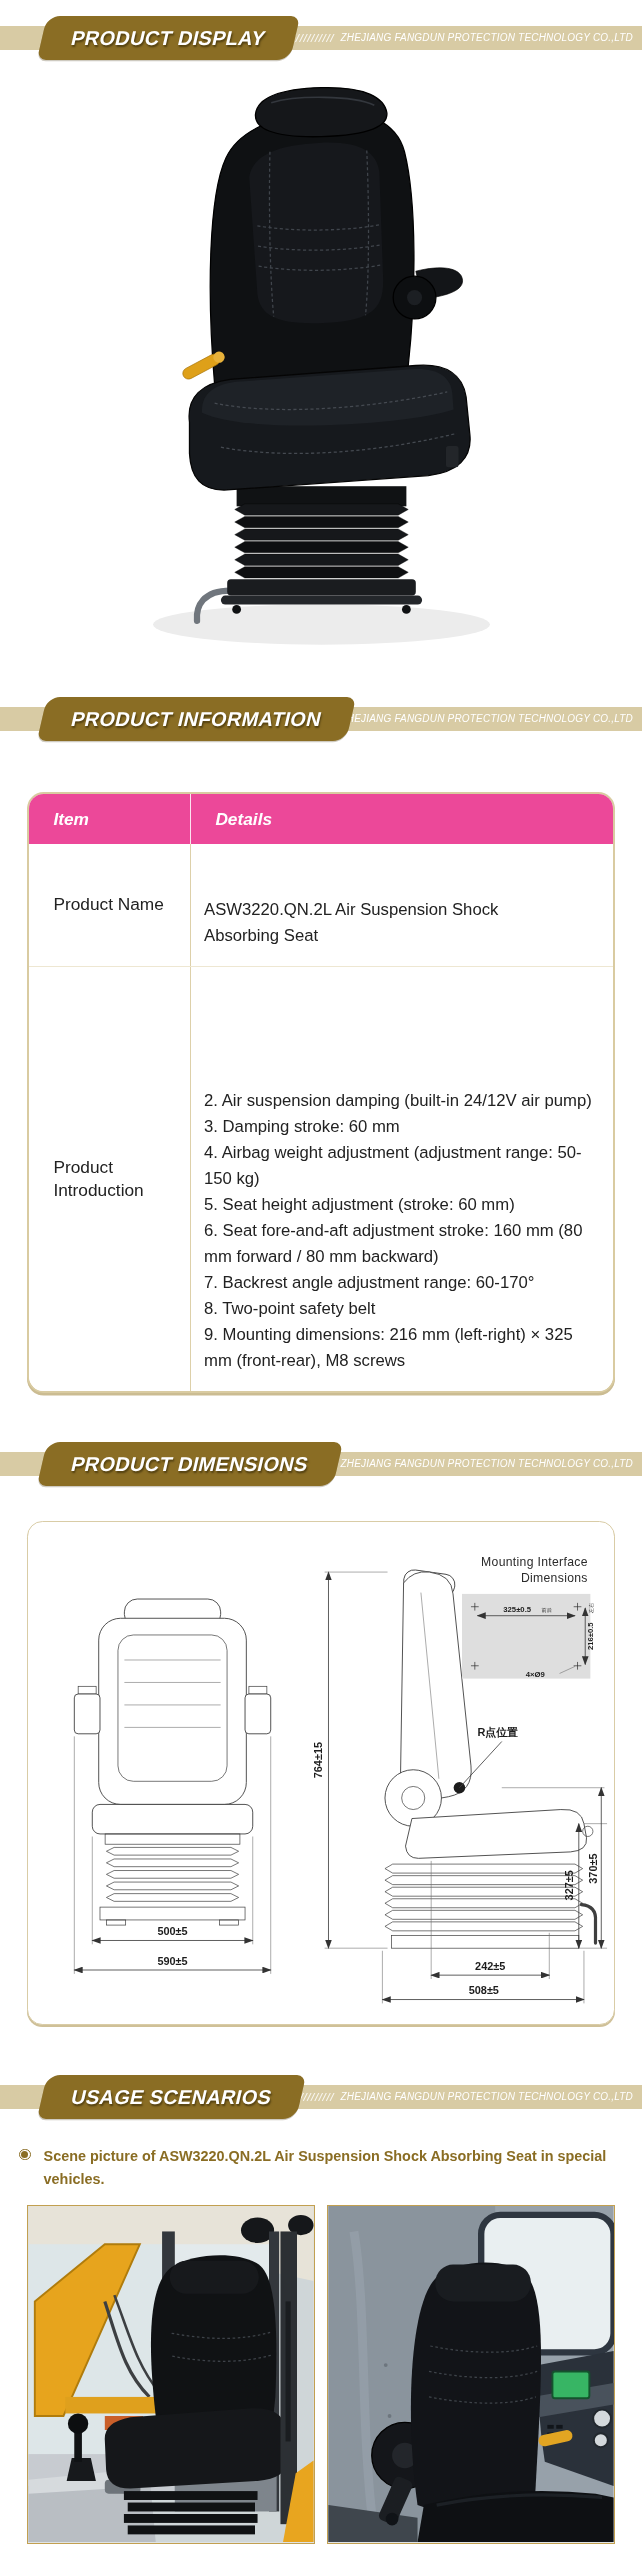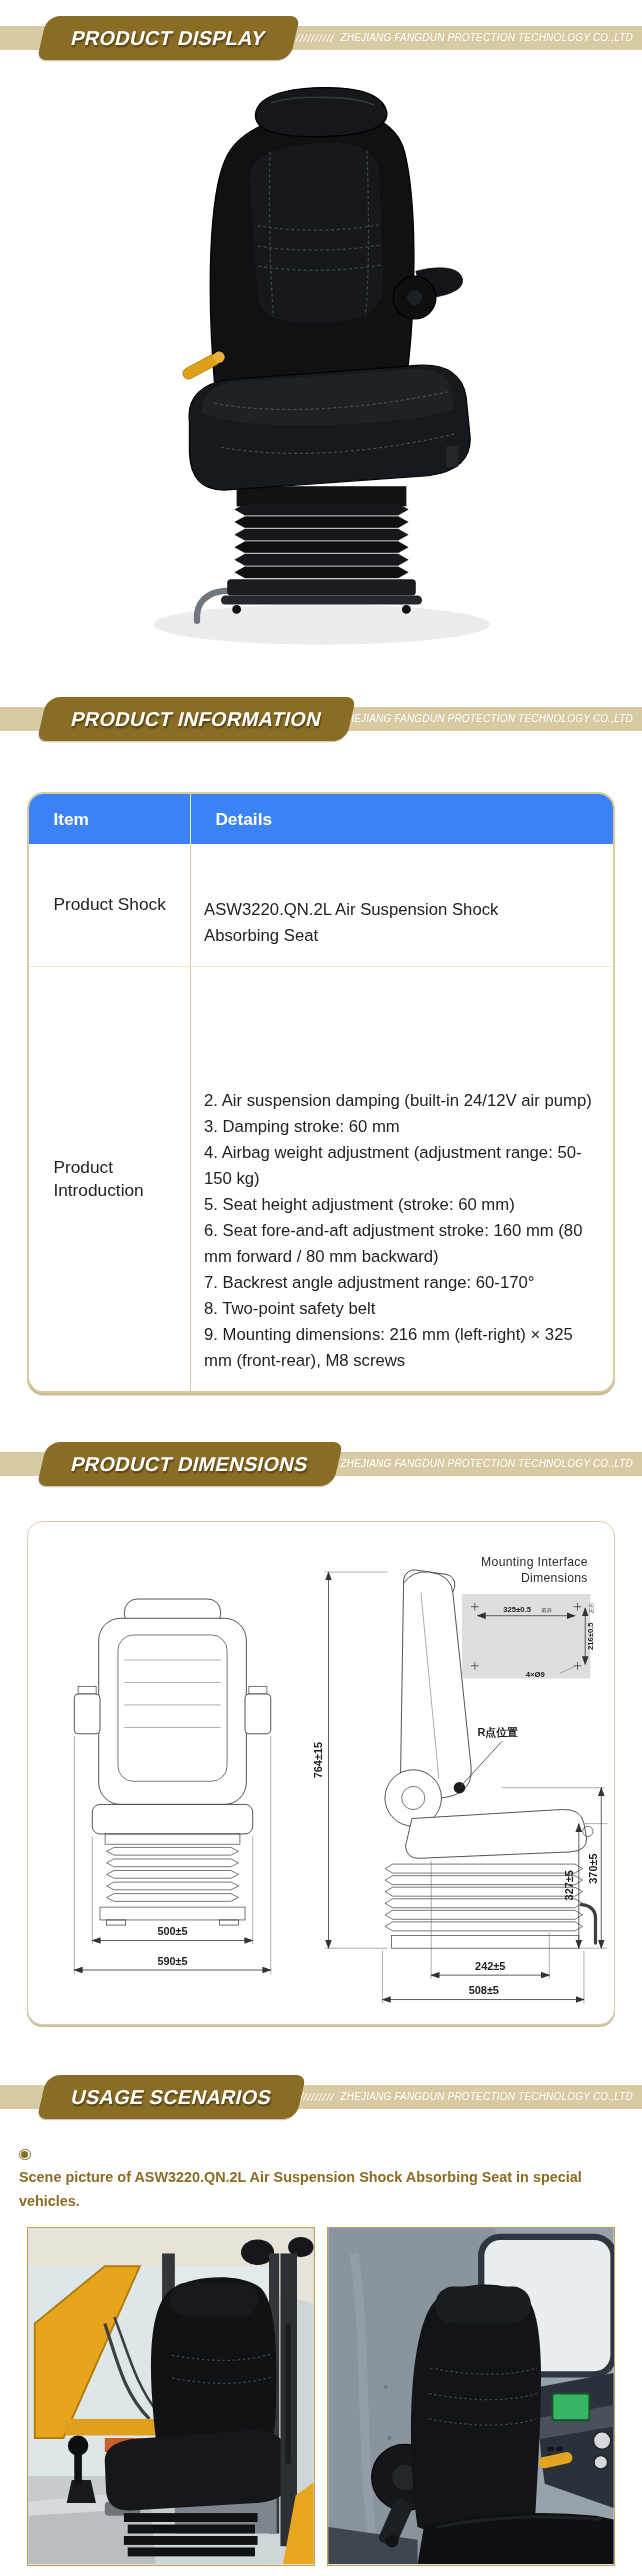--- a/index.html
+++ b/index.html
@@ -21,22 +21,22 @@
                display:flex; align-items:center; padding:0 29.5px; box-shadow:0 1.3px 0 rgba(60,45,5,.25); }
   .sec-title { font-size:20px; font-weight:bold; color:#fff; letter-spacing:0.3px; white-space:nowrap;
                text-shadow:1.3px 1.9px 1.9px rgba(40,30,0,.6); }
 
   
   .hero { height:610px; display:flex; align-items:center; justify-content:center; }
 
   
   .tblbox { margin:51px 27px 0; border:2.6px solid #d9cba1; border-radius:16.7px; overflow:hidden;
             background:#fff; box-shadow:0 2.6px 0 #cbbc92; }
-  .t-head { display:grid; grid-template-columns:162px 1fr; background:#3b82f6; height:50px;
-            color:#fff; font-weight:bold; font-size:17.3px; }
+  .t-head { display:grid; grid-template-columns:162px 1fr; background:#ec4899; height:50px;
+            color:#fff; font-weight:bold; font-size:17.3px;font-style:italic; }
   .t-head > div { display:flex; align-items:center; padding-left:24.4px; }
   .t-h1 { border-right:1.3px solid rgba(255,255,255,.85); }
   .t-row { display:grid; grid-template-columns:162px 1fr; background:#fff; }
   .t-c1 { padding:0 11.6px 0 24.4px; display:flex; align-items:center; font-size:17.3px; color:#222;
           border-right:1.3px solid #ddd0a9; line-height:1.35; }
   .t-row1 { min-height:123px; border-bottom:1.3px solid #eee7d2; }
   .t-row2 { min-height:424px; }
   .t-c2 { display:flex; flex-direction:column; justify-content:flex-end; padding:16.7px 19px 16.7px 13px;
           font-size:16.7px; color:#222; }
   .t-row1 .t-c2 p { max-width:334px; line-height:26px; }
@@ -48,21 +48,21 @@
   .dimsbox svg { display:block; }
   .dim-t { font-size:17px; font-weight:bold; fill:#1d1d1d; }
   .dim-s { font-size:12px; font-weight:bold; fill:#1d1d1d; }
   .note-t { font-size:19px; fill:#2b2b2b; letter-spacing:.5px; }
   .ln  { stroke:#3f3f3f; stroke-width:1.3; fill:none; }
   .lnt { stroke:#6e6e6e; stroke-width:.9; fill:none; }
   .shape { stroke:#3f3f3f; stroke-width:1.4; fill:#ffffff; }
   .shape2{ stroke:#3f3f3f; stroke-width:1.1; fill:none; }
 
   
-  .caption-row { display:flex; gap:6px; margin:26px 19px 0;flex-direction:column; }
+  .caption-row { display:flex; gap:13px; margin:26px 19px 0; }
   .bullet { width:11.6px; height:11.6px; border:1.9px solid #8a6d24; border-radius:50%; position:relative;
             flex:none; margin-top:3.9px; }
   .bullet::after { content:""; position:absolute; inset:1.3px; background:#8a6d24; border-radius:50%; }
   .caption { font-size:14.4px; font-weight:bold; color:#8a6d24; line-height:1.6; max-width:565px; }
 
   .photos { display:flex; gap:11.6px; padding:0 27px; margin-top:14px; }
   .photo { width:288px; height:339px; border:1.3px solid #c2a050; background:#dfe3e6; overflow:hidden; }
   .photo svg { display:block; }
 
   .bottom-pad { height:32px; }
@@ -147,21 +147,21 @@
     <span class="sec-title">PRODUCT INFORMATION</span>
   </div>
 </div>
 
 <div class="tblbox">
   <div class="t-head">
     <div class="t-h1">Item</div>
     <div class="t-h2">Details</div>
   </div>
   <div class="t-row t-row1">
-    <div class="t-c1">Product Shock</div>
+    <div class="t-c1">Product Name</div>
     <div class="t-c2">
         <p>ASW3220.QN.2L Air Suspension Shock Absorbing Seat</p>
       </div>
   </div>
   <div class="t-row t-row2">
     <div class="t-c1">Product Introduction</div>
     <div class="t-c2 list">
       <div>2. Air suspension damping (built-in 24/12V air pump)</div>
       <div>3. Damping stroke: 60 mm</div>
       <div>4. Airbag weight adjustment (adjustment range: 50-150 kg)</div>

